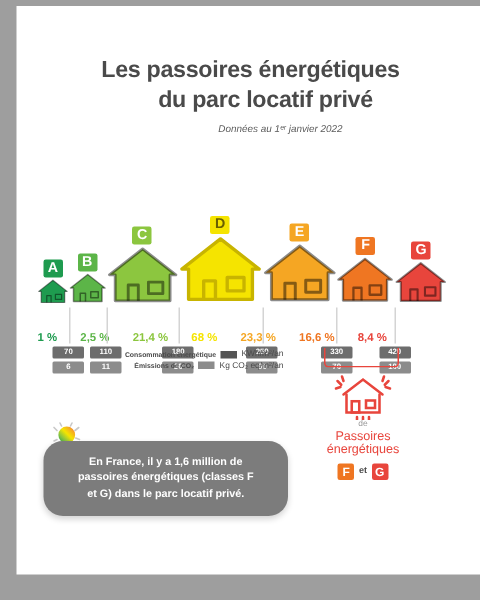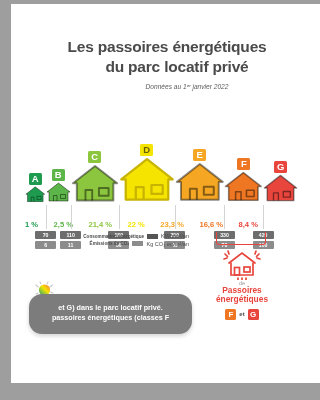--- a/index.html
+++ b/index.html
@@ -89,21 +89,21 @@
   }
   #callout {
     position: absolute; left: 193px; top: 244px;
     width: 76px; text-align: center;
   }
   #callout-pct {
     font-size: 10px; font-weight: bold; color: #4a4a4a; margin-top: 1px;
   }
   #callout-de { font-size: 5.6px; color: #9a9a9a; }
   .callout-word {
-    font-size: 8.4px; font-weight: bold; color: #e8453c; line-height: 1.12;
+    font-size: 8.4px; font-weight: normal; color: #e8453c; line-height: 1.12;
   }
   #callout-classes {
     margin-top: 4px; display: flex; align-items: center;
     justify-content: center; gap: 3px;
   }
   #callout-classes .cb {
     font-size: 8px; font-weight: bold; color: #fff;
     width: 11px; height: 11px; line-height: 11px; text-align: center;
     border-radius: 1.5px;
   }
@@ -231,21 +231,21 @@
                 <rect x="58" y="50" width="20" height="16"></rect>
               </g>
             </svg>
           </div>
         </div>
       </div>
     <div id="pct-row">
         <div class="pct" style="color: rgb(30, 155, 79);">1 %</div>
         <div class="pct" style="color: rgb(92, 181, 72);">2,5 %</div>
         <div class="pct" style="color: rgb(140, 198, 63); margin-top: 16px;">21,4 %</div>
-        <div class="pct" style="color: rgb(245, 228, 0);">22 %</div>
+        <div class="pct" style="color: rgb(245, 228, 0);">68 %</div>
         <div class="pct" style="color: rgb(245, 166, 35);">23,3 %</div>
         <div class="pct" style="color: rgb(239, 118, 34);">16,6 %</div>
         <div class="pct" style="color: rgb(232, 69, 60);">8,4 %</div>
       </div>
     <div id="thresholds">
         <div class="thbox" style="left: 10.0938px;">
           <div>70</div>
           <div class="low">6</div>
         </div>
         <div class="tickline" style="left: 20.5938px; top: -26px;"></div>
@@ -327,17 +327,18 @@
     <g stroke="#c9c9c9" stroke-width="1.1" stroke-linecap="round">
       <path d="M3 6 L1 4 M3 12 L1 13 M6 3 L5 1"></path>
       <path d="M15 6 L17.5 4 M15.5 11 L18 12 M12 3 L13 1"></path>
     </g>
     <circle cx="9.5" cy="9" r="5.6" fill="url(#bulbgrad)"></circle>
     <rect x="7.2" y="14.4" width="4.8" height="2" rx="0.6" fill="#b0b0b0"></rect>
     <rect x="7.8" y="16.6" width="3.6" height="1.6" rx="0.6" fill="#9a9a9a"></rect>
   </svg>
 
   <div id="bubble">
+    <p>En France, il y a 1,6 million de</p>
+    <p>passoires énergétiques (classes F</p>
     <p>et G) dans le parc locatif privé.</p>
-    <p>passoires énergétiques (classes F</p>
   </div>
 
 </div>
 
 </body></html>

